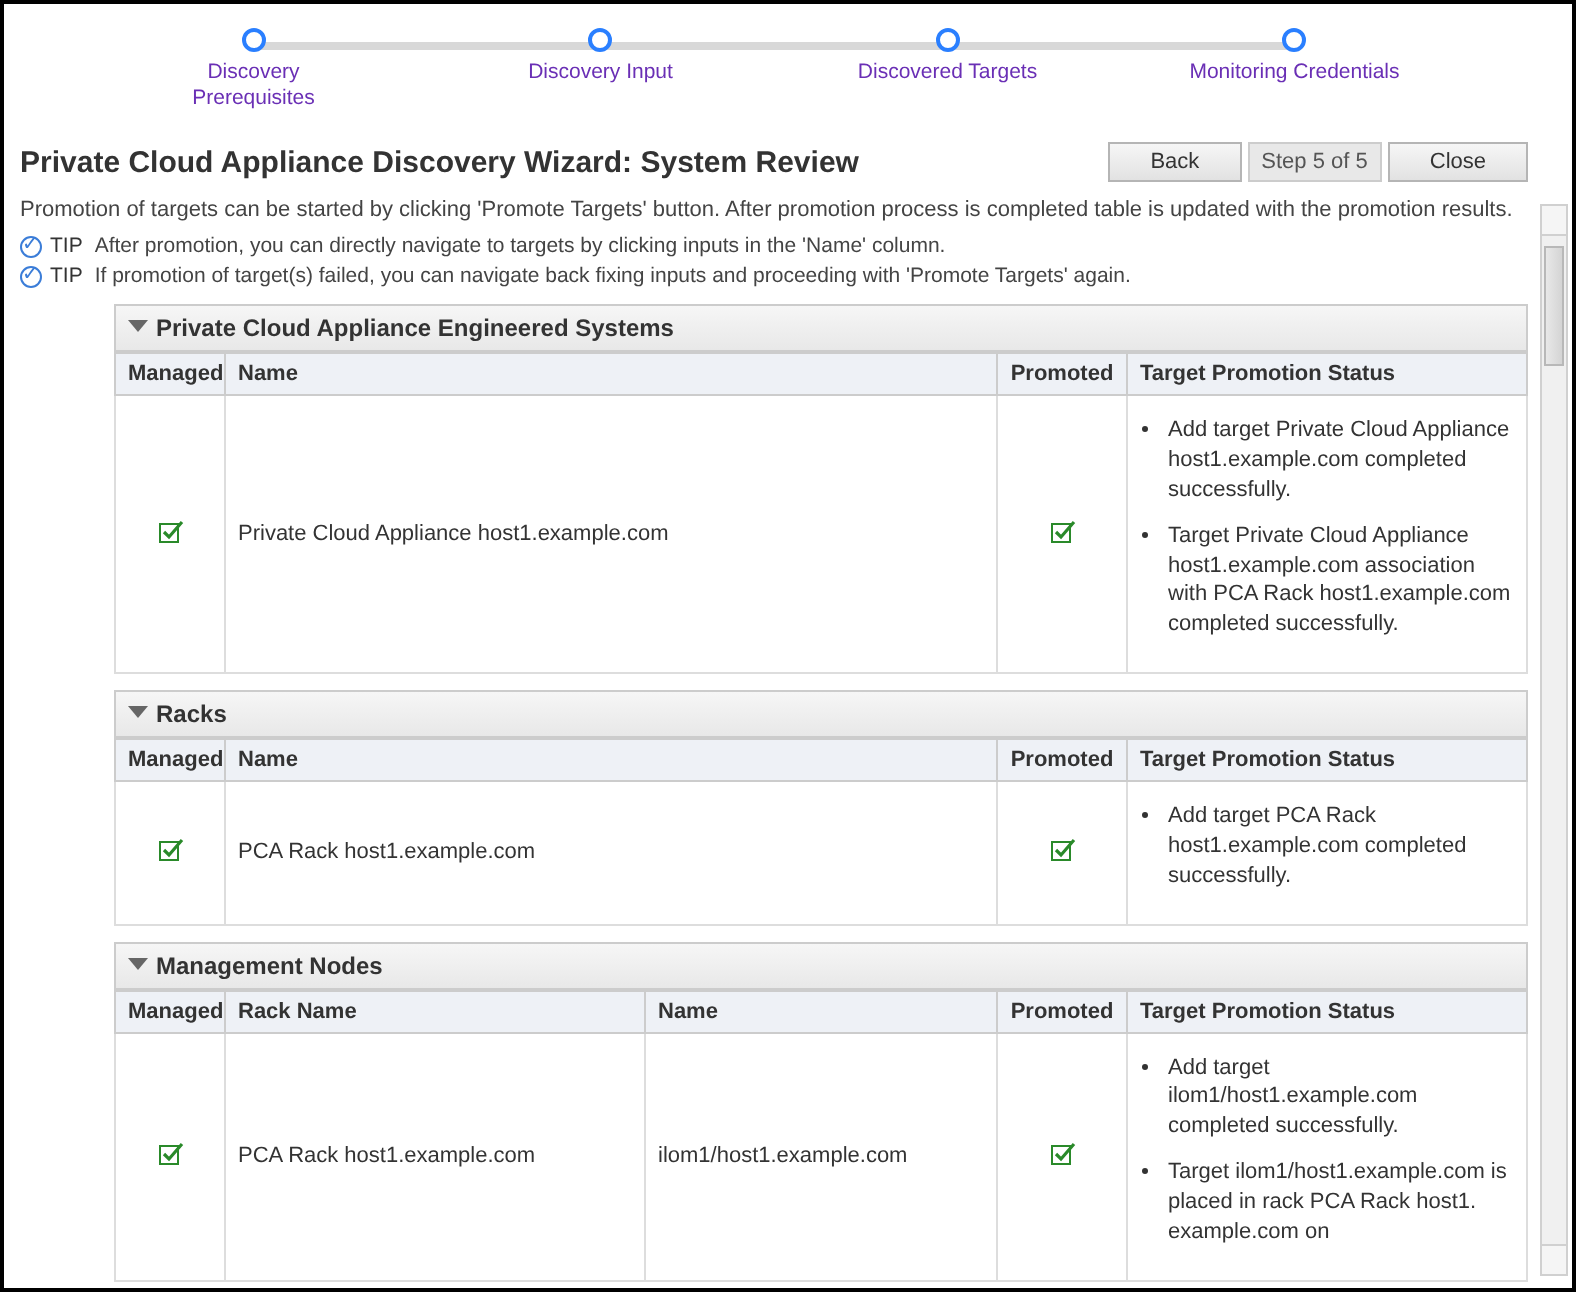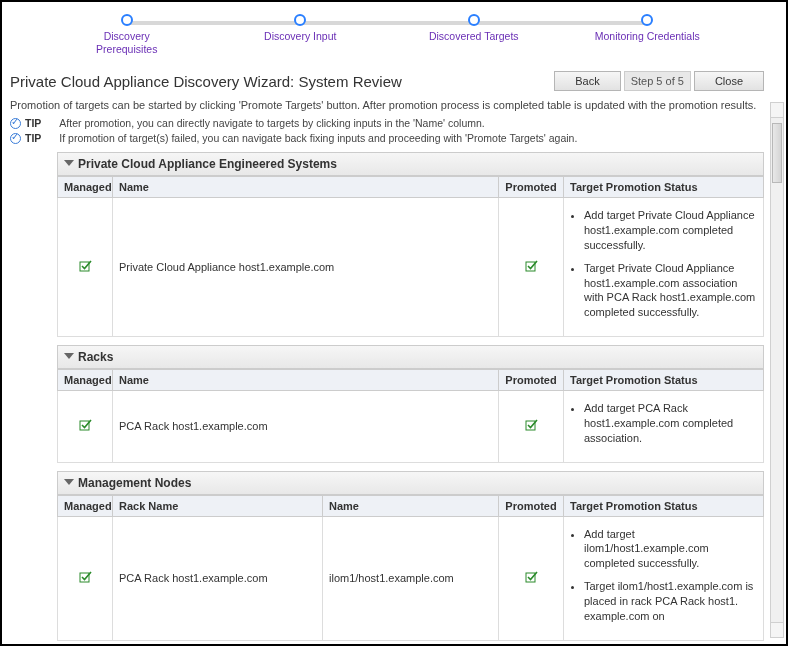--- a/index.html
+++ b/index.html
@@ -14,30 +14,30 @@
 .wizard-steps { display:flex; align-items:flex-start; padding:4px 30px 10px 30px; position:relative; }
 .step { flex:1; text-align:center; position:relative; }
 .step-circle { width:12px; height:12px; border:2px solid #2a7fff; border-radius:50%; background:#fff; margin:0 auto 4px auto; position:relative; z-index:2; }
 .step.active .step-circle { width:16px; height:16px; background:#2a7fff; border-color:#2a7fff; margin-top:-2px; }
 .step-line { position:absolute; top:7px; left:50%; right:-50%; height:4px; background:#d8d8d8; z-index:1; }
 .step:last-child .step-line { display:none; }
 .step-label { color:#6a2fb5; font-size:10.5px; line-height:1.2; display:inline-block; }
 .step.active .step-label { color:#1060e0; }
 
 .hdr-row { display:flex; align-items:center; justify-content:space-between; margin:6px 0 8px 0; }
-.page-title { font-size:15px; font-weight:normal; color:#333; }
+.page-title { font-size:15px; font-weight:bold; color:#333; }
 .btn-group { display:flex; gap:3px; }
 .btn { background:linear-gradient(#f6f6f6,#e2e2e2); border:1px solid #b5b5b5; padding:3px 20px; font-size:11px; color:#333; cursor:pointer; }
 .btn-step { background:#e8e8e8; border:1px solid #ccc; padding:3px 6px; font-size:11px; color:#555; }
 
 .intro { font-size:11px; color:#444; margin-bottom:6px; }
 .tip-line { font-size:10.5px; color:#444; margin:3px 0; display:flex; align-items:center; gap:4px; }
 .tip-icon { width:11px; height:11px; border:1.5px solid #3b7dd8; border-radius:50%; position:relative; flex:none; }
 .tip-icon::after { content:"✓"; position:absolute; top:-3px; left:0; font-size:10px; color:#3b7dd8; }
-.tip-label { font-weight:bold; color:#333; margin-right:14px; }
+.tip-label { font-weight:normal; color:#333; margin-right:2px; }
 
 .section { margin-top:8px;padding-left:47px; }
 .section-hdr { background:linear-gradient(#f6f6f6,#e8e8e8); border:1px solid #ccc; padding:4px 6px; font-weight:bold; font-size:12px; color:#333; display:flex; align-items:center; gap:4px; }
 .disclose { width:0; height:0; border-left:5px solid transparent; border-right:5px solid transparent; border-top:6px solid #666; transform:translateY(-1px); }
 
 table { width:100%; border-collapse:collapse; table-layout:fixed; }
 th { background:#eef1f6; border:1px solid #ccc; padding:4px 6px; text-align:left; font-size:11px; color:#333; font-weight:bold; }
 td { border:1px solid #ddd; padding:8px 6px; font-size:11px; color:#333; vertical-align:middle; }
 .col-managed { width:55px; text-align:center; }
 .col-promoted { width:65px; text-align:center; }
@@ -157,21 +157,21 @@
                     <rect x="1" y="3" width="9" height="9" fill="none" stroke="#2a8a2a" stroke-width="1"></rect>
                     <path d="M3 7 L5.5 9.5 L12 2" fill="none" stroke="#2a8a2a" stroke-width="1.6"></path>
                   </svg></span></td>
             <td>PCA Rack  host1.example.com</td>
             <td class="col-promoted"><span class="check-icon"><svg viewBox="0 0 14 14">
                     <rect x="1" y="3" width="9" height="9" fill="none" stroke="#2a8a2a" stroke-width="1"></rect>
                     <path d="M3 7 L5.5 9.5 L12 2" fill="none" stroke="#2a8a2a" stroke-width="1.6"></path>
                   </svg></span></td>
             <td class="col-status">
               <ul class="status-list">
-                <li>Add target PCA Rack host1.example.com completed association.</li>
+                <li>Add target PCA Rack host1.example.com completed successfully.</li>
               </ul>
             </td>
           </tr>
         </tbody>
       </table>
     </div>
 
     <div class="section">
       <div class="section-hdr">
         <span class="disclose"></span>

